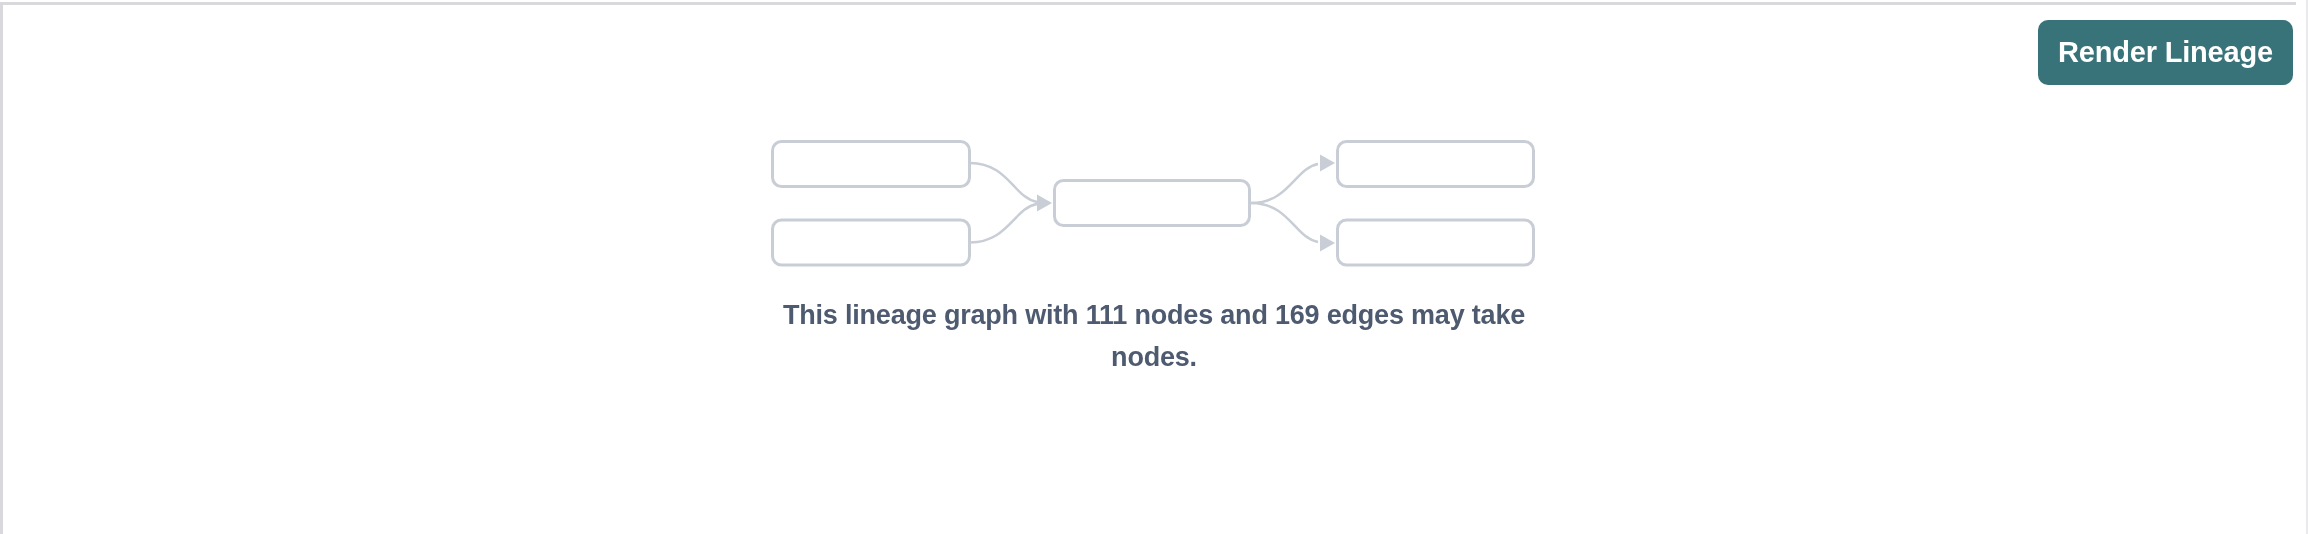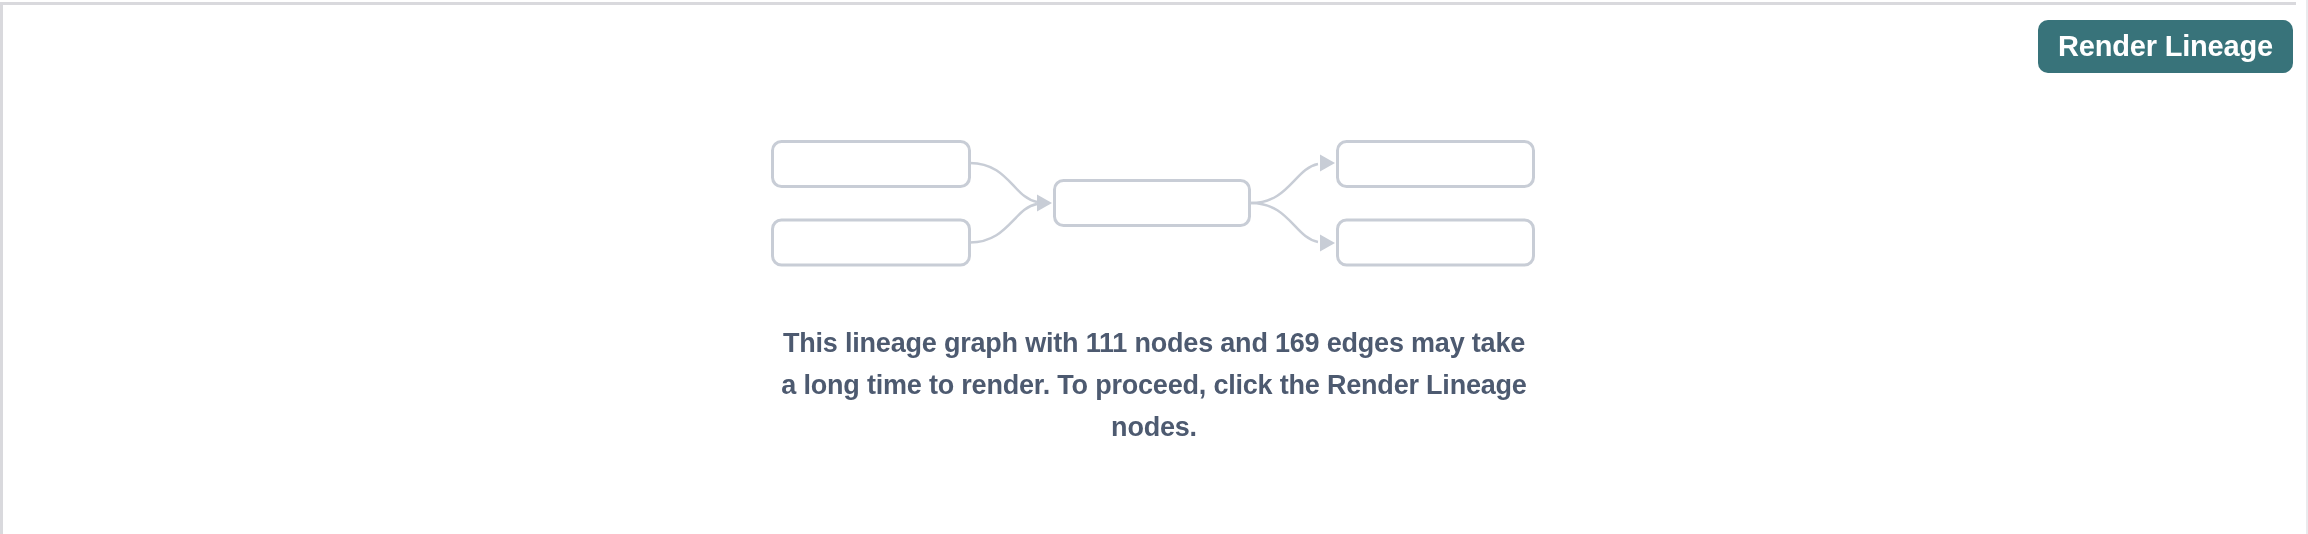--- a/index.html
+++ b/index.html
@@ -37,21 +37,21 @@
     right: 0;
     width: 2px;
     height: 100%;
     background: #eaeaed;
   }
   .render-btn {
     position: absolute;
     top: 20px;
     right: 15px;
     width: 255px;
-    height: 53px;
+    height: 65px;
     background: #38737a;
     color: #ffffff;
     border: none;
     border-radius: 10px;
     font-family: "Liberation Sans", sans-serif;
     font-size: 29px;
     font-weight: 700;
     cursor: pointer;
     display: flex;
     align-items: center;
@@ -66,21 +66,21 @@
     display: flex;
     flex-direction: column;
     align-items: center;
   }
   .diagram {
     display: block;
     width: 766px;
     height: 128px;
   }
   .message {
-    margin-top: 54px;
+    margin-top: 26px;
     text-align: center;
     font-size: 27px;
     font-weight: 700;
     line-height: 42px;
     letter-spacing: -0.2px;
     color: #4d5a70;
   }
   .message .line {
     white-space: nowrap;
   }
@@ -117,18 +117,17 @@
         <rect x="1.5" y="1.5" width="197" height="45" rx="9"></rect>
         <rect x="1.5" y="80" width="197" height="45" rx="9"></rect>
         <rect x="283.5" y="40.5" width="195" height="45" rx="9"></rect>
         <rect x="566.5" y="1.5" width="196" height="45" rx="9"></rect>
         <rect x="566.5" y="80" width="196" height="45" rx="9"></rect>
       </g>
     </svg>
 
     <div class="message">
       <div class="line">This lineage graph with 111 nodes and 169 edges may take</div>
-      <div class="line">a long time to render. To proceed, click the Render Lineage</div>
       <div class="line">nodes.</div>
     </div>
 
   </div>
 </div>
 
 </body></html>

